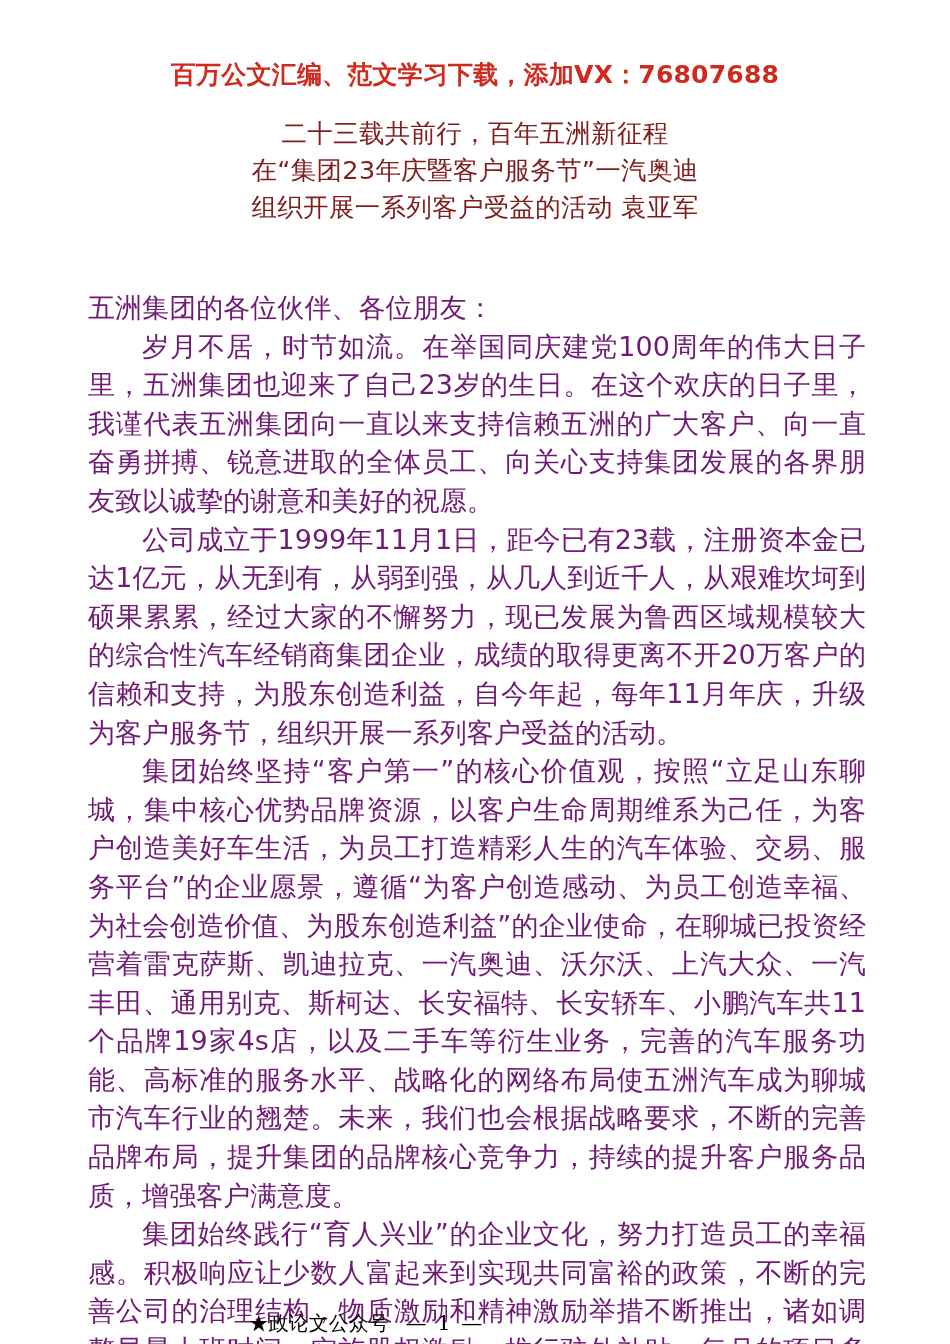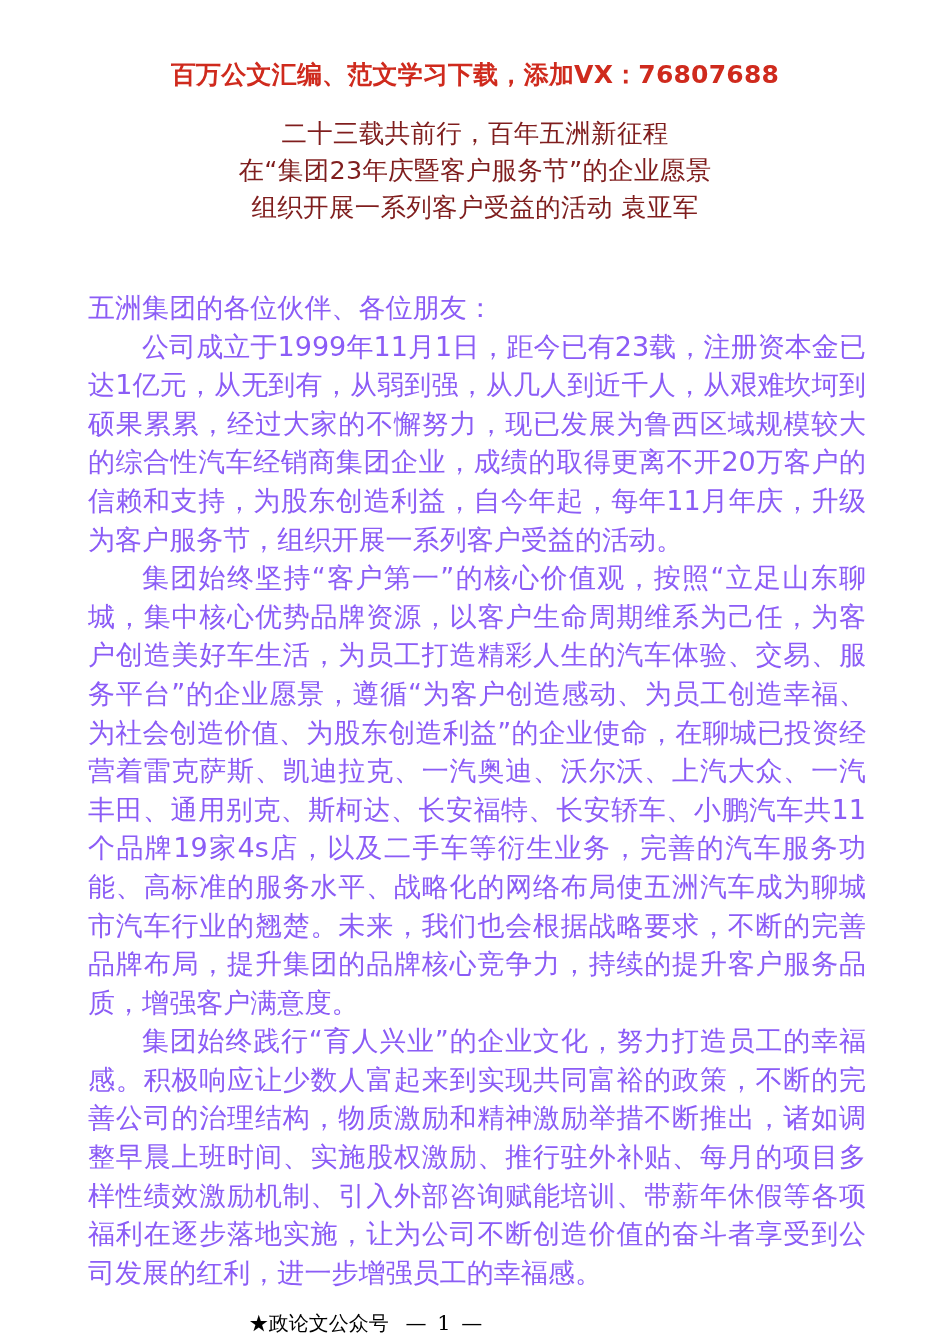--- a/index.html
+++ b/index.html
@@ -66,21 +66,21 @@
   .body-block {
     position: absolute;
     top: 272px;
     left: 88px;
     width: 778px;
   }
 
   .para {
     font-size: 27px;
     line-height: 38.6px;
-    color: #8b5cf6;
+    color: #701a75;
     margin: 0;
     text-align: justify;
     text-justify: inter-ideograph;
     letter-spacing: 0.05px;
     word-break: break-all;
   }
 
   .para.indent {
     text-indent: 2em;
   }
@@ -121,26 +121,27 @@
 </style>
 </head>
 <body>
 
 <div class="page">
 
   <div class="promo-banner">百万公文汇编、范文学习下载，添加VX：76807688</div>
 
   <div class="title-block">
     <div class="title-line">二十三载共前行，百年五洲新征程</div>
-    <div class="title-line">在“集团23年庆暨客户服务节”的企业愿景</div>
+    <div class="title-line">在“集团23年庆暨客户服务节”一汽奥迪</div>
     <div class="title-line">组织开展一系列客户受益的活动  袁亚军</div>
   </div>
 
   <div class="body-block">
     <p class="para salutation">五洲集团的各位伙伴、各位朋友：</p>
+    <p class="para indent">岁月不居，时节如流。在举国同庆建党100周年的伟大日子里，五洲集团也迎来了自己23岁的生日。在这个欢庆的日子里，我谨代表五洲集团向一直以来支持信赖五洲的广大客户、向一直奋勇拼搏、锐意进取的全体员工、向关心支持集团发展的各界朋友致以诚挚的谢意和美好的祝愿。</p>
     <p class="para indent">公司成立于1999年11月1日，距今已有23载，注册资本金已达1亿元，从无到有，从弱到强，从几人到近千人，从艰难坎坷到硕果累累，经过大家的不懈努力，现已发展为鲁西区域规模较大的综合性汽车经销商集团企业，成绩的取得更离不开20万客户的信赖和支持，为股东创造利益，自今年起，每年11月年庆，升级为客户服务节，组织开展一系列客户受益的活动。</p>
     <p class="para indent">集团始终坚持“客户第一”的核心价值观，按照“立足山东聊城，集中核心优势品牌资源，以客户生命周期维系为己任，为客户创造美好车生活，为员工打造精彩人生的汽车体验、交易、服务平台”的企业愿景，遵循“为客户创造感动、为员工创造幸福、为社会创造价值、为股东创造利益”的企业使命，在聊城已投资经营着雷克萨斯、凯迪拉克、一汽奥迪、沃尔沃、上汽大众、一汽丰田、通用别克、斯柯达、长安福特、长安轿车、小鹏汽车共11个品牌19家4s店，以及二手车等衍生业务，完善的汽车服务功能、高标准的服务水平、战略化的网络布局使五洲汽车成为聊城市汽车行业的翘楚。未来，我们也会根据战略要求，不断的完善品牌布局，提升集团的品牌核心竞争力，持续的提升客户服务品质，增强客户满意度。</p>
     <p class="para indent">集团始终践行“育人兴业”的企业文化，努力打造员工的幸福感。积极响应让少数人富起来到实现共同富裕的政策，不断的完善公司的治理结构，物质激励和精神激励举措不断推出，诸如调整早晨上班时间、实施股权激励、推行驻外补贴、每月的项目多样性绩效激励机制、引入外部咨询赋能培训、带薪年休假等各项福利在逐步落地实施，让为公司不断创造价值的奋斗者享受到公司发展的红利，进一步增强员工的幸福感。</p>
   </div>
 
   <div class="footer">
     <span class="footer-inner">
       <span class="footer-brand">★政论文公众号</span>
       <span class="footer-pageno">— 1 —</span>
     </span>

